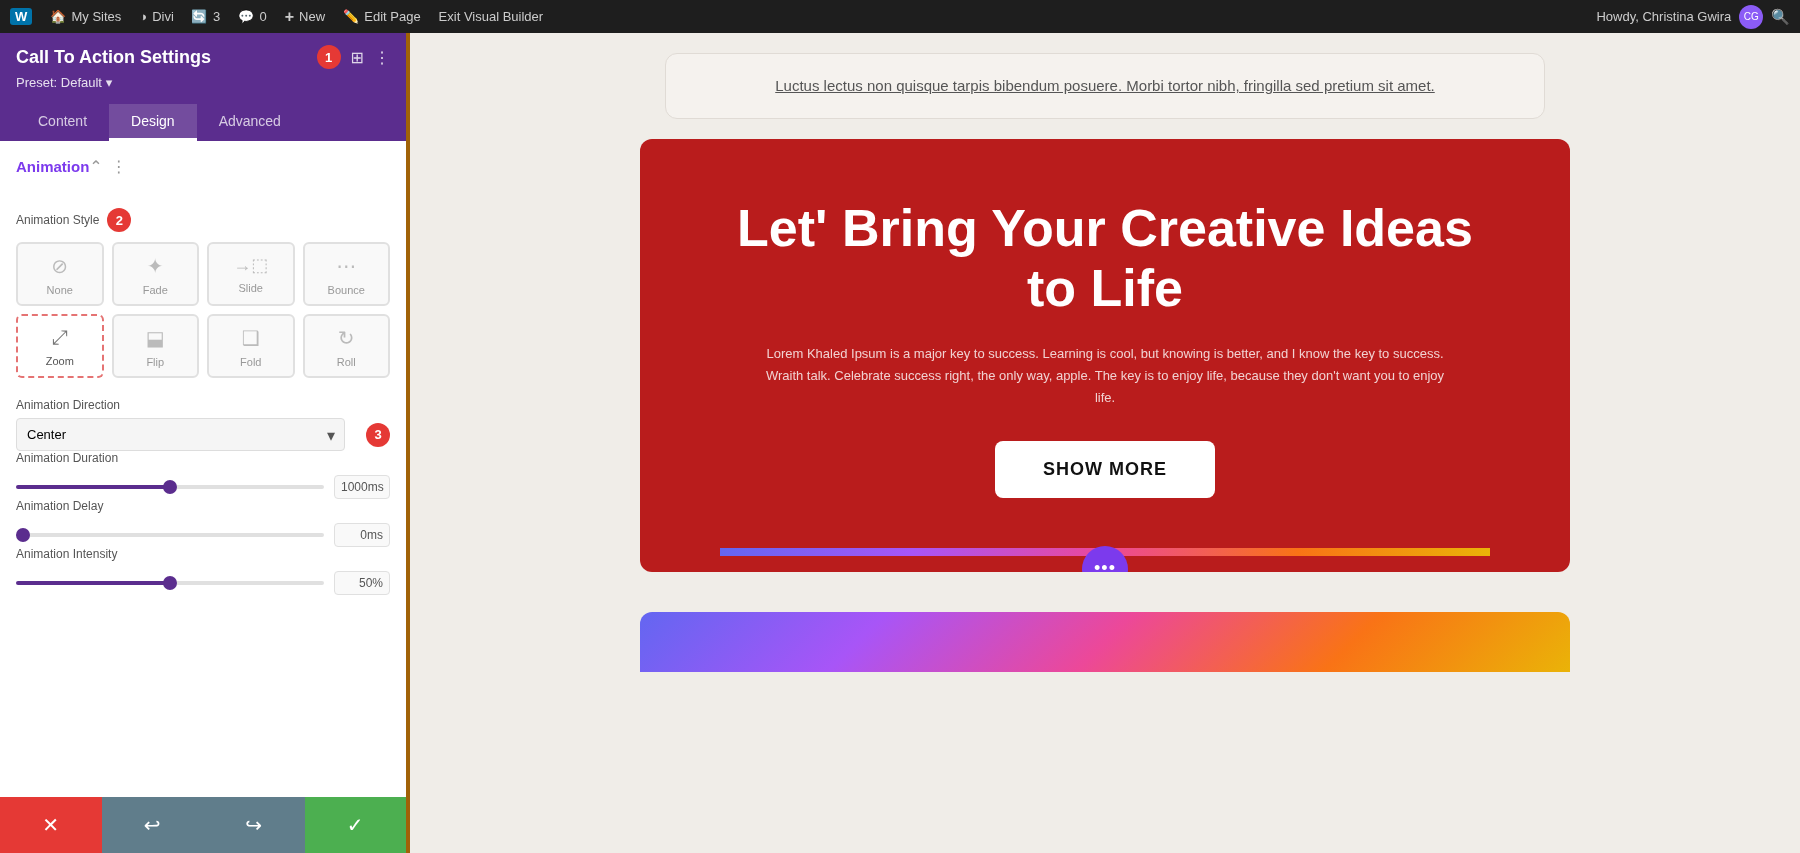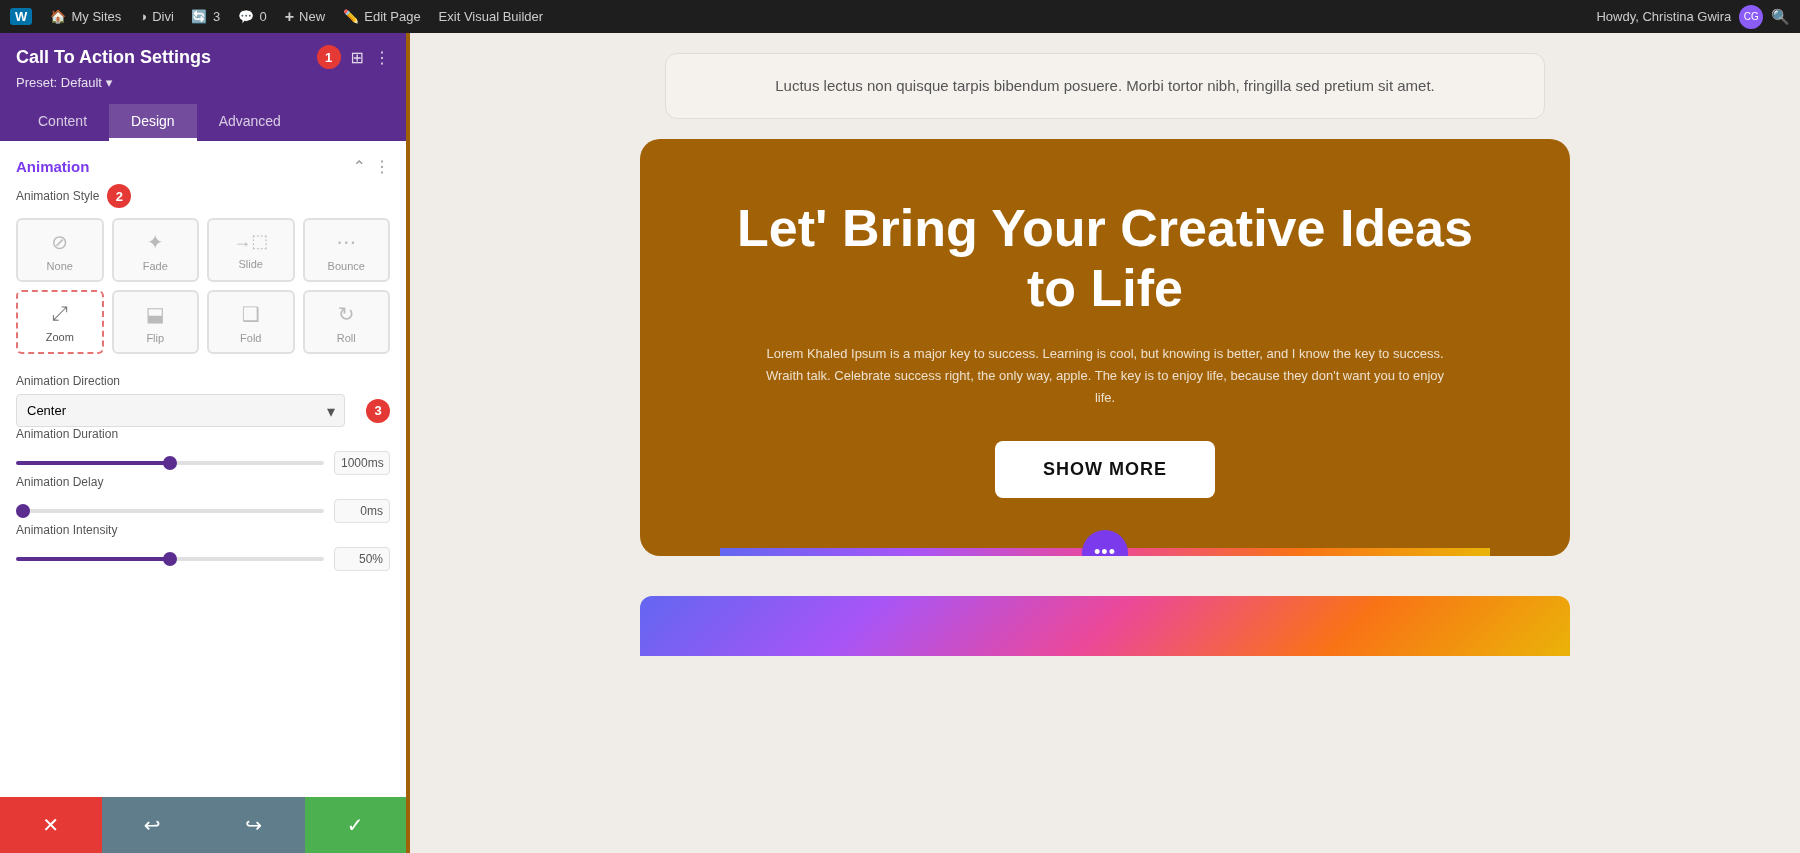--- a/index.html
+++ b/index.html
@@ -128,22 +128,21 @@
       overflow-y: auto;
       padding: 16px;
     }
     .panel-content::-webkit-scrollbar { width: 4px; }
     .panel-content::-webkit-scrollbar-thumb { background: #ccc; border-radius: 2px; }
 
     
     .section-header {
       display: flex;
       align-items: center;
-      justify-content: space-between;
-      margin-bottom: 8px;
+      margin-bottom: 32px;
     }
     .section-title {
       color: #7c3aed;
       font-size: 15px;
       font-weight: 600;
     }
     .section-actions {
       display: flex;
       gap: 8px;
       align-items: center;
@@ -258,29 +257,30 @@
       background: #f5f2ee;
       border: 1px solid #e0dbd5;
       border-radius: 12px;
       padding: 20px 46px;
       margin: 10px auto;
       max-width: 880px;
       text-align: center;
       color: #555;
       font-size: 15px;
       line-height: 1.6;
+      text-decoration: underline;
     }
 
     
     .cta-section {
-      background: #a16207;
-      border-radius: 20px;
+      background: #b91c1c;
+      border-radius: 12px;
       margin: 20px auto;
       max-width: 930px;
-      padding: 60px 80px 0 80px;
+      padding: 60px 80px 16px 80px;
       text-align: center;
       position: relative;
       overflow: hidden;
     }
     .cta-title {
       color: white;
       font-size: 52px;
       font-weight: 800;
       line-height: 1.15;
       margin-bottom: 24px;

